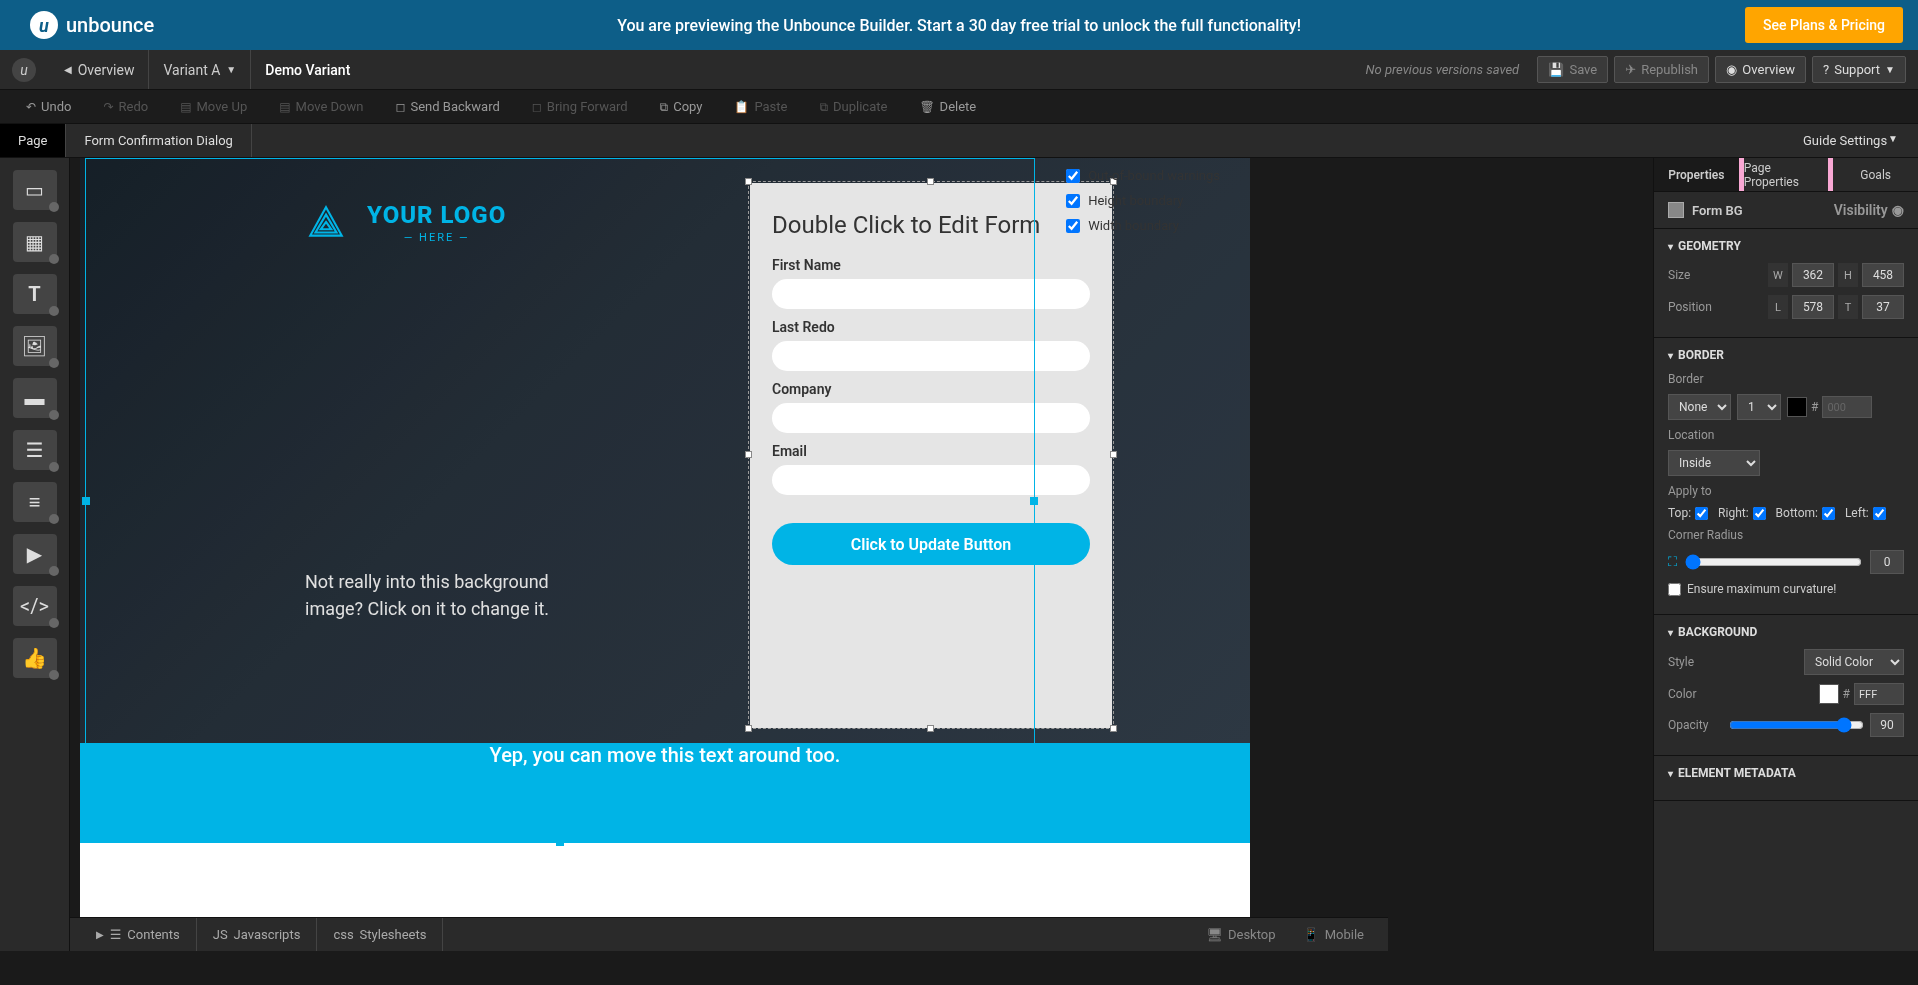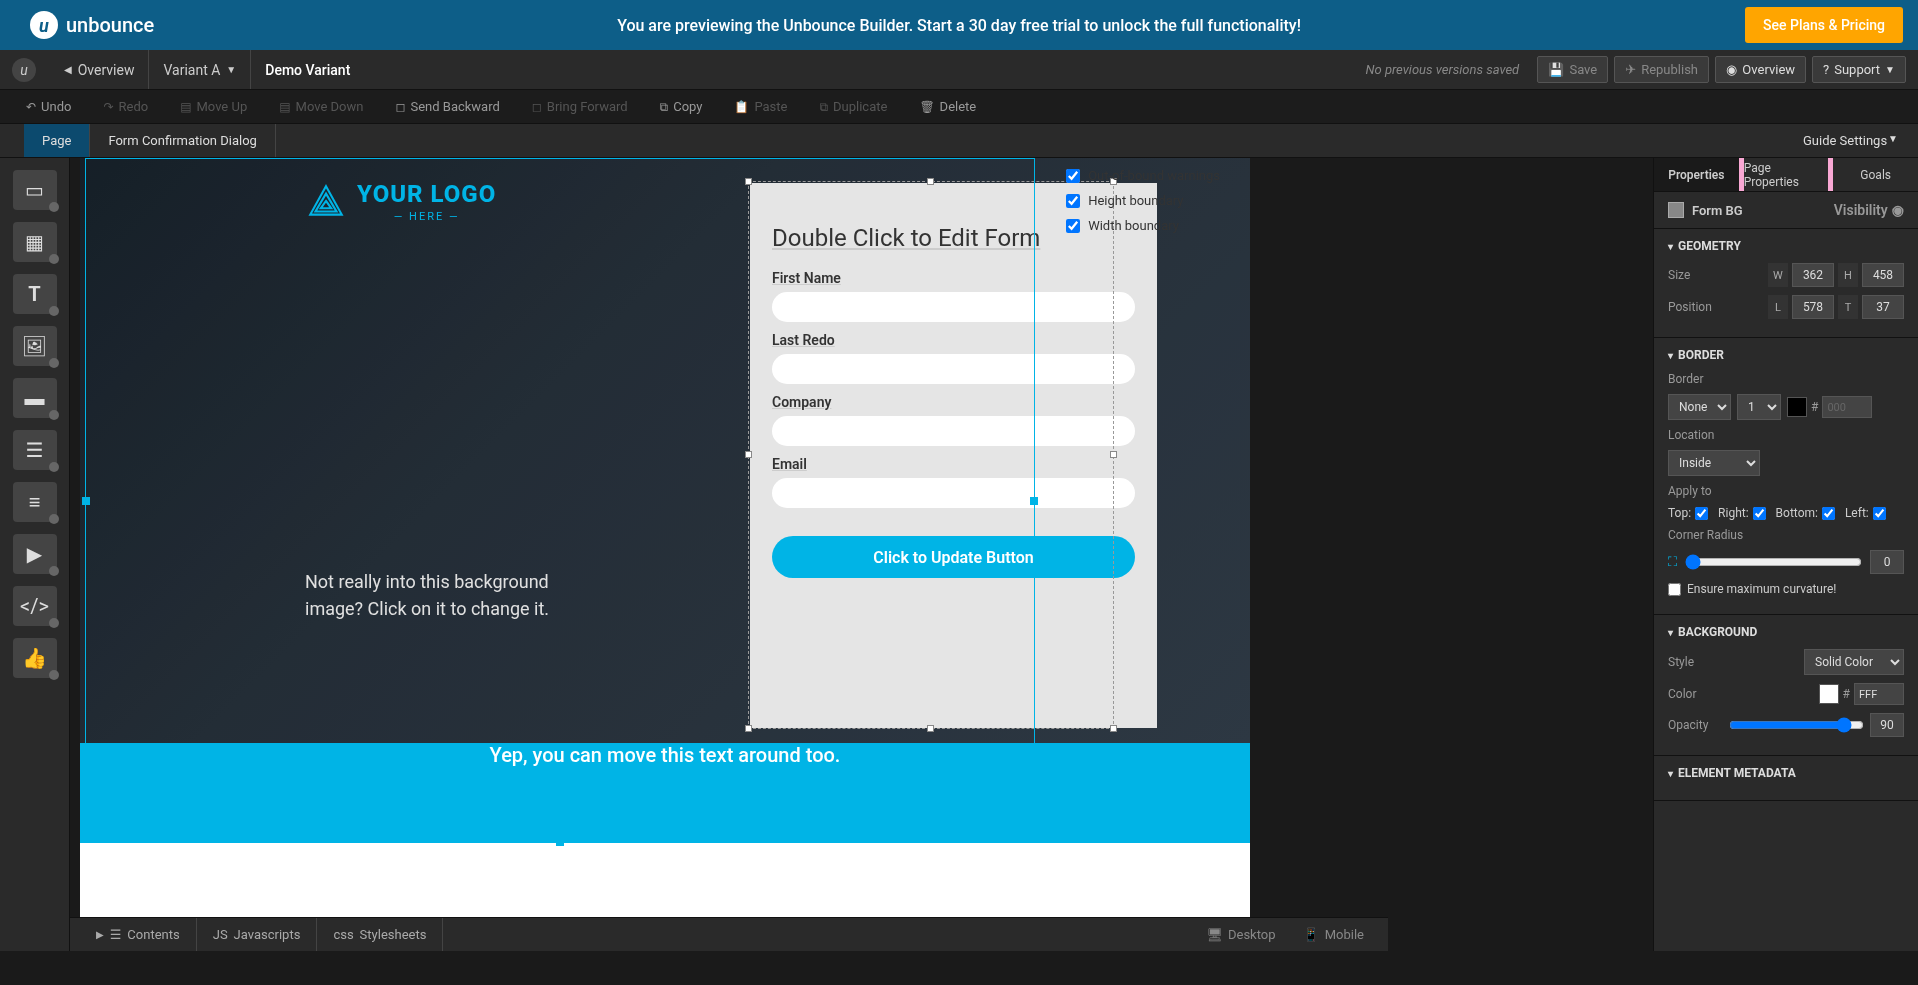--- a/index.html
+++ b/index.html
@@ -25,44 +25,44 @@
 
 
 .toolbar { height:34px; background:#1c1c1c; display:flex; align-items:center; padding:0 10px; border-bottom:1px solid #111; }
 .toolbar .tbtn { color:#999; font-size:13px; padding:0 16px; display:flex; align-items:center; gap:5px; cursor:pointer; }
 .toolbar .tbtn.disabled { color:#555; }
 .toolbar .tbtn .ic { font-size:12px; }
 
 
 .tabs-row { height:34px; background:#2a2a2a; display:flex; align-items:center; border-bottom:1px solid #111; position:relative; }
 .tabs-row .tab { color:#ddd; font-size:13px; padding:0 18px; height:100%; display:flex; align-items:center; border-right:1px solid #444; cursor:pointer; }
-.tabs-row .tab.active { background:#0c4a6e;margin-left:24px; }
+.tabs-row .tab.active { background:#000000; }
 .tabs-row .guide { position:absolute; right:20px; color:#ddd; font-size:13px; cursor:pointer; display:flex; align-items:flex-start; gap:1px; }
 
 
 .main { display:flex; height:calc(985px - 50px - 40px - 34px - 34px - 34px); position:relative; }
 
 
 .tool-rail { width:70px; background:#2a2a2a; border-right:1px solid #111; display:flex; flex-direction:column; align-items:center; padding-top:12px; gap:12px; }
 .tool-rail .tool { width:44px; height:40px; background:#444; border-radius:4px; display:flex; align-items:center; justify-content:center; position:relative; cursor:pointer; color:#ddd; font-size:20px;}
 .tool-rail .tool .corner { position:absolute; right:-2px; bottom:-2px; width:10px; height:10px; background:#666; border-radius:50%; }
 
 
 .canvas-wrap { flex:1; background:#1a1a1a; position:relative; overflow:hidden; }
 .page-canvas { position:absolute; left:10px; top:0; width:1170px; height:100%; background:#fff; }
 .hero { width:100%; height:585px; position:relative; background:#2a3540; }
 .hero::before { content:""; position:absolute; inset:0; background:linear-gradient(135deg,#1a252f 0%,#2a3540 40%,#35424f 100%); }
 .hero .overlay { position:absolute; inset:0; background:rgba(0,0,0,0.15); }
-.hero .logo-block { position:absolute; left:225px; top:22px; color:#00b4e6; display:flex; align-items:center; gap:10px; }
+.hero .logo-block { position:absolute; left:225px; top:43px; color:#00b4e6; display:flex; align-items:center; gap:20px; }
 .hero .logo-block .tri { width:42px; height:42px; }
 .hero .logo-block .txt { font-size:24px; font-weight:800; letter-spacing:1px; }
 .hero .logo-block .sub { font-size:11px; letter-spacing:2px; display:block; text-align:center; margin-top:2px;}
 .hero .headline { position:absolute; left:225px; top:300px; color:#fff; font-size:36px; font-weight:800; line-height:1.15; }
 .hero .subline { position:absolute; left:225px; top:410px; color:#e0e0e0; font-size:18px; line-height:1.5; max-width:330px;}
-.hero .form-card { position:absolute; left:670px; top:25px; width:407px; height:545px; background:#e5e5e5; padding:41px 22px;text-decoration:underline; }
+.hero .form-card { position:absolute; left:670px; top:25px; width:362px; height:545px; background:#e5e5e5; padding:28px 22px; }
 .hero .form-card .form-title { font-size:24px; color:#333; margin-bottom:18px; font-weight:400;}
 .hero .form-card label { display:block; font-size:14px; font-weight:600; color:#333; margin-bottom:6px; margin-top:10px;}
 .hero .form-card input[type=text] { width:100%; height:30px; border-radius:15px; border:none; background:#fff; padding:0 12px; }
 .hero .form-card button { width:100%; height:42px; margin-top:28px; background:#00b4e6; color:#fff; border:none; border-radius:21px; font-size:16px; font-weight:600; cursor:pointer;}
 .sel-handles { position:absolute; border:1px dashed #999; pointer-events:none; }
 .sel-handles .h { position:absolute; width:7px; height:7px; background:#fff; border:1px solid #888; }
 .blue-strip { width:100%; height:100px; background:#00b4e6; display:flex; align-items:flex-start; justify-content:center; color:#fff; font-size:20px; font-weight:500;}
 .guide-checks { position:absolute; right:28px; top:8px; z-index:5; }
 .guide-checks label { display:flex; align-items:center; gap:8px; color:#333; font-size:13px; margin-bottom:6px; background:rgba(255,255,255,0); padding:2px;}
 .guide-checks input { width:14px; height:14px;}

